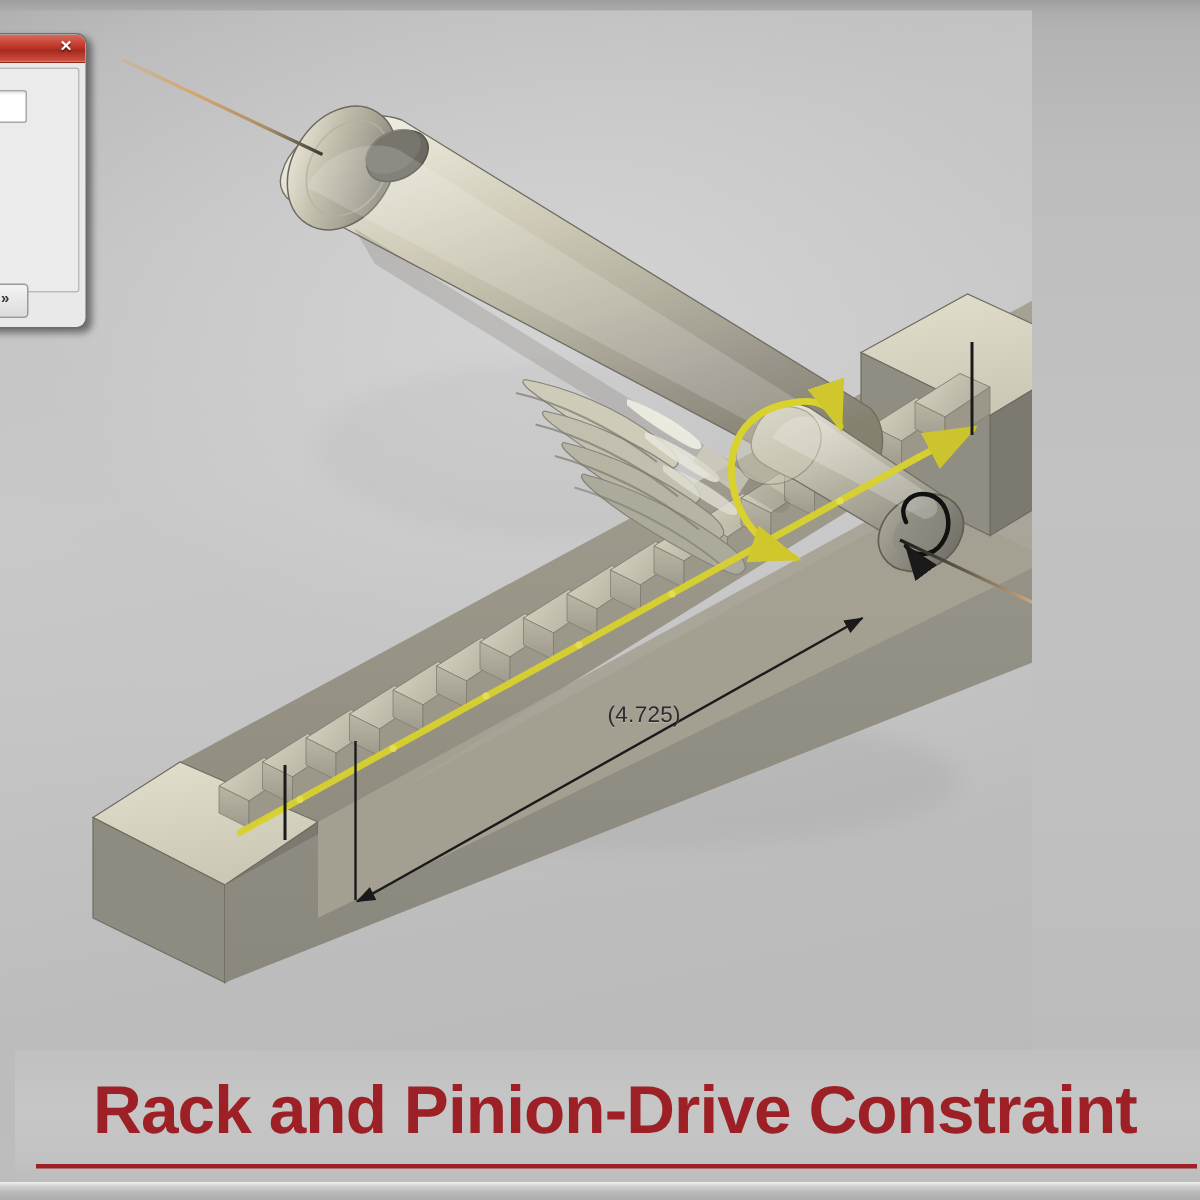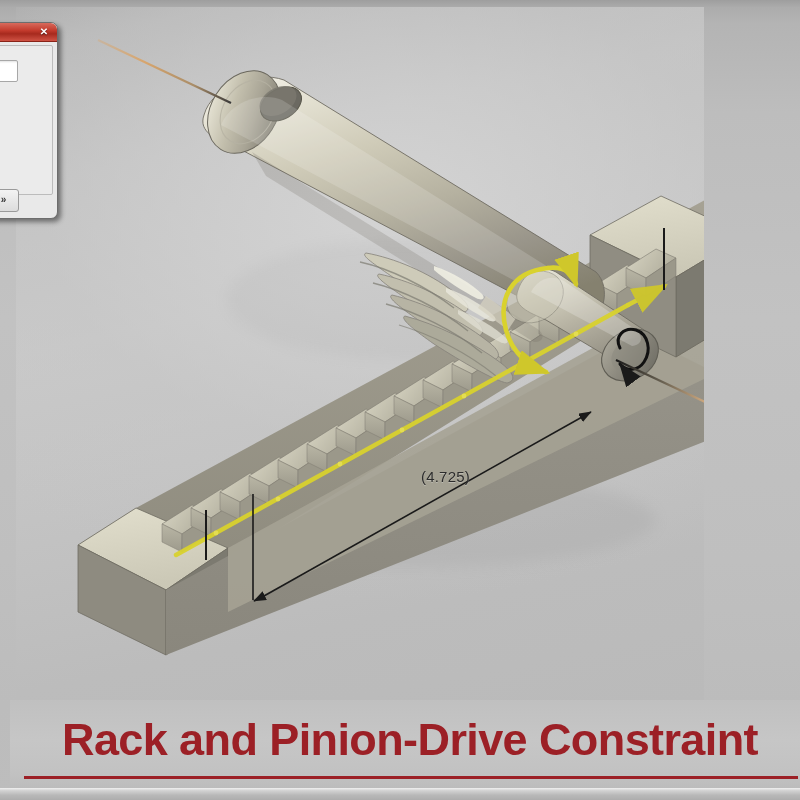--- a/index.html
+++ b/index.html
@@ -10,21 +10,21 @@
   #stage {
     position: relative;
     width: 800px; height: 800px;
     overflow: hidden;
     background: linear-gradient(180deg, #a9a9a9 0%, #b4b4b4 3%, #bdbdbd 14%, #c2c2c2 40%, #bfbfbf 70%, #bcbcbc 88%, #bdbdbd 100%);
   }
 
   
   #viewport {
     position: absolute;
-    left: 16px; top: 0; width: 688px; height: 700px;
+    left: 0; top: 0; width: 688px; height: 700px;
     overflow: hidden;
   }
   #viewport .vpbg {
     position: absolute; inset: 0;
     background:
       radial-gradient(ellipse 760px 520px at 54% 30%, rgba(214,214,214,0.85) 0%, rgba(199,199,199,0.5) 45%, rgba(186,186,186,0.0) 75%),
       linear-gradient(168deg, #a8a8a8 0%, #b6b6b6 6%, #c3c3c3 22%, #c9c9c9 42%, #c3c3c3 62%, #bcbcbc 82%, #bababa 100%);
   }
   .svgwrap { position: absolute; left:0; top:0; width:800px; height:700px; }
 

